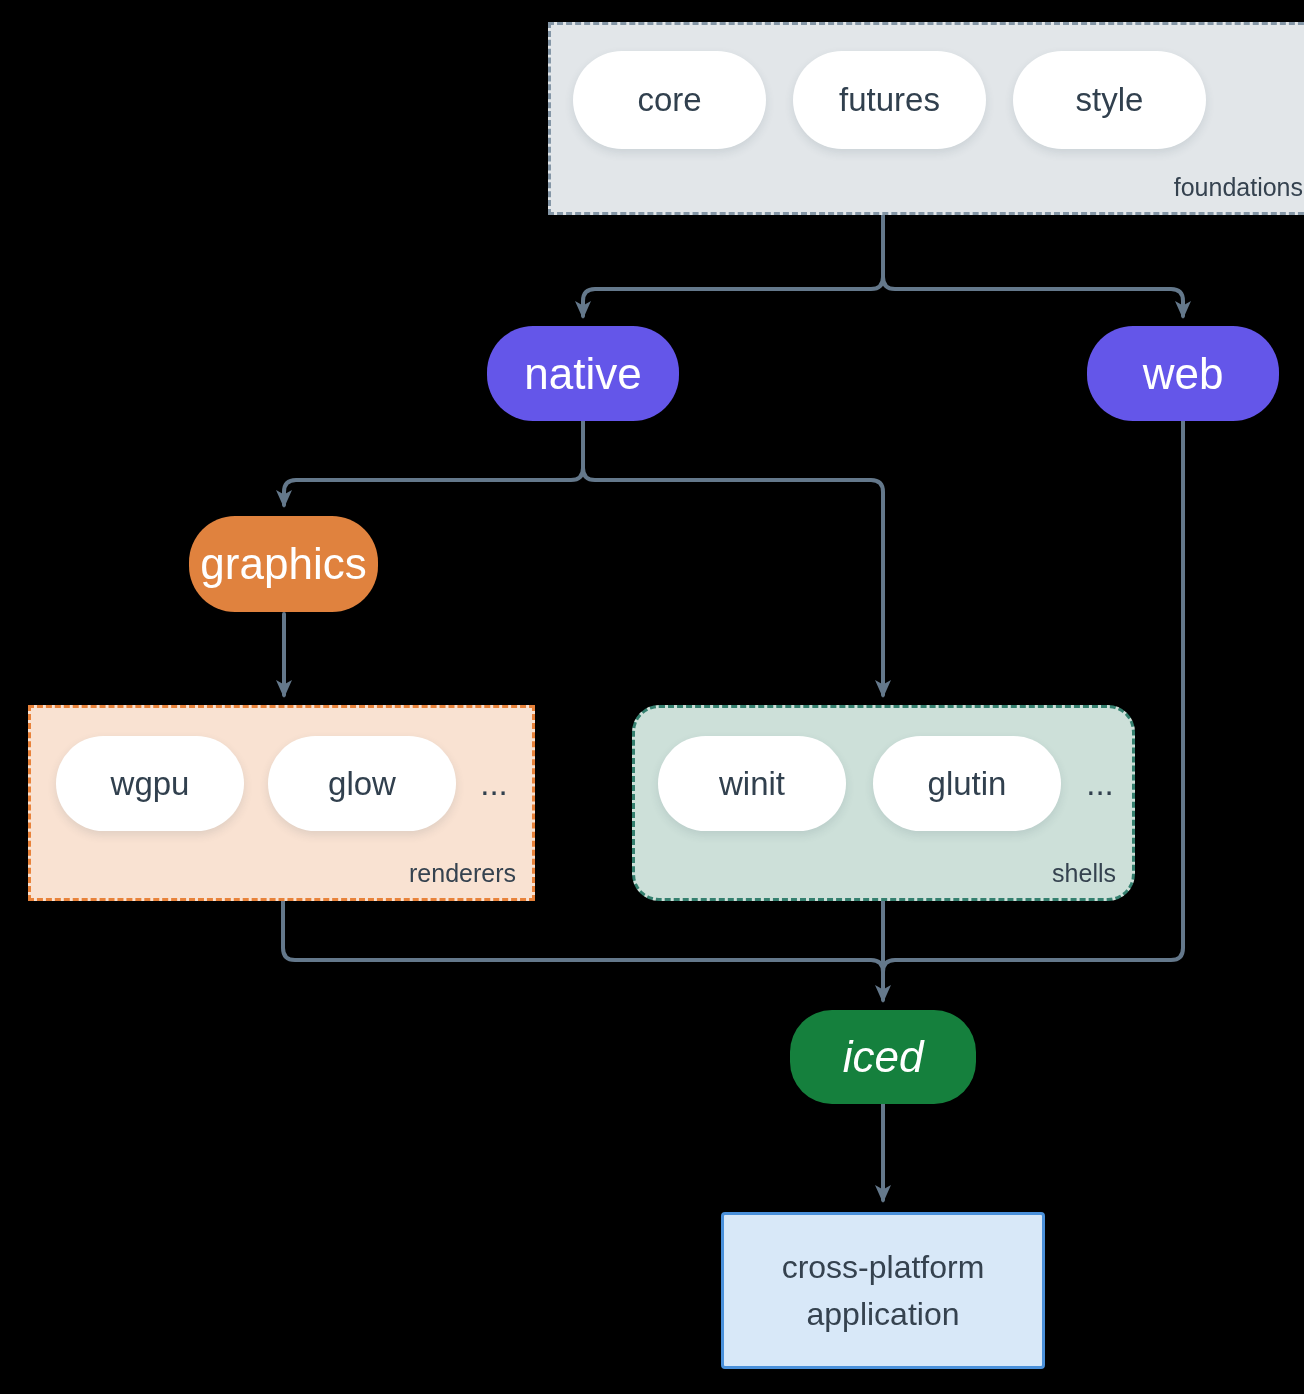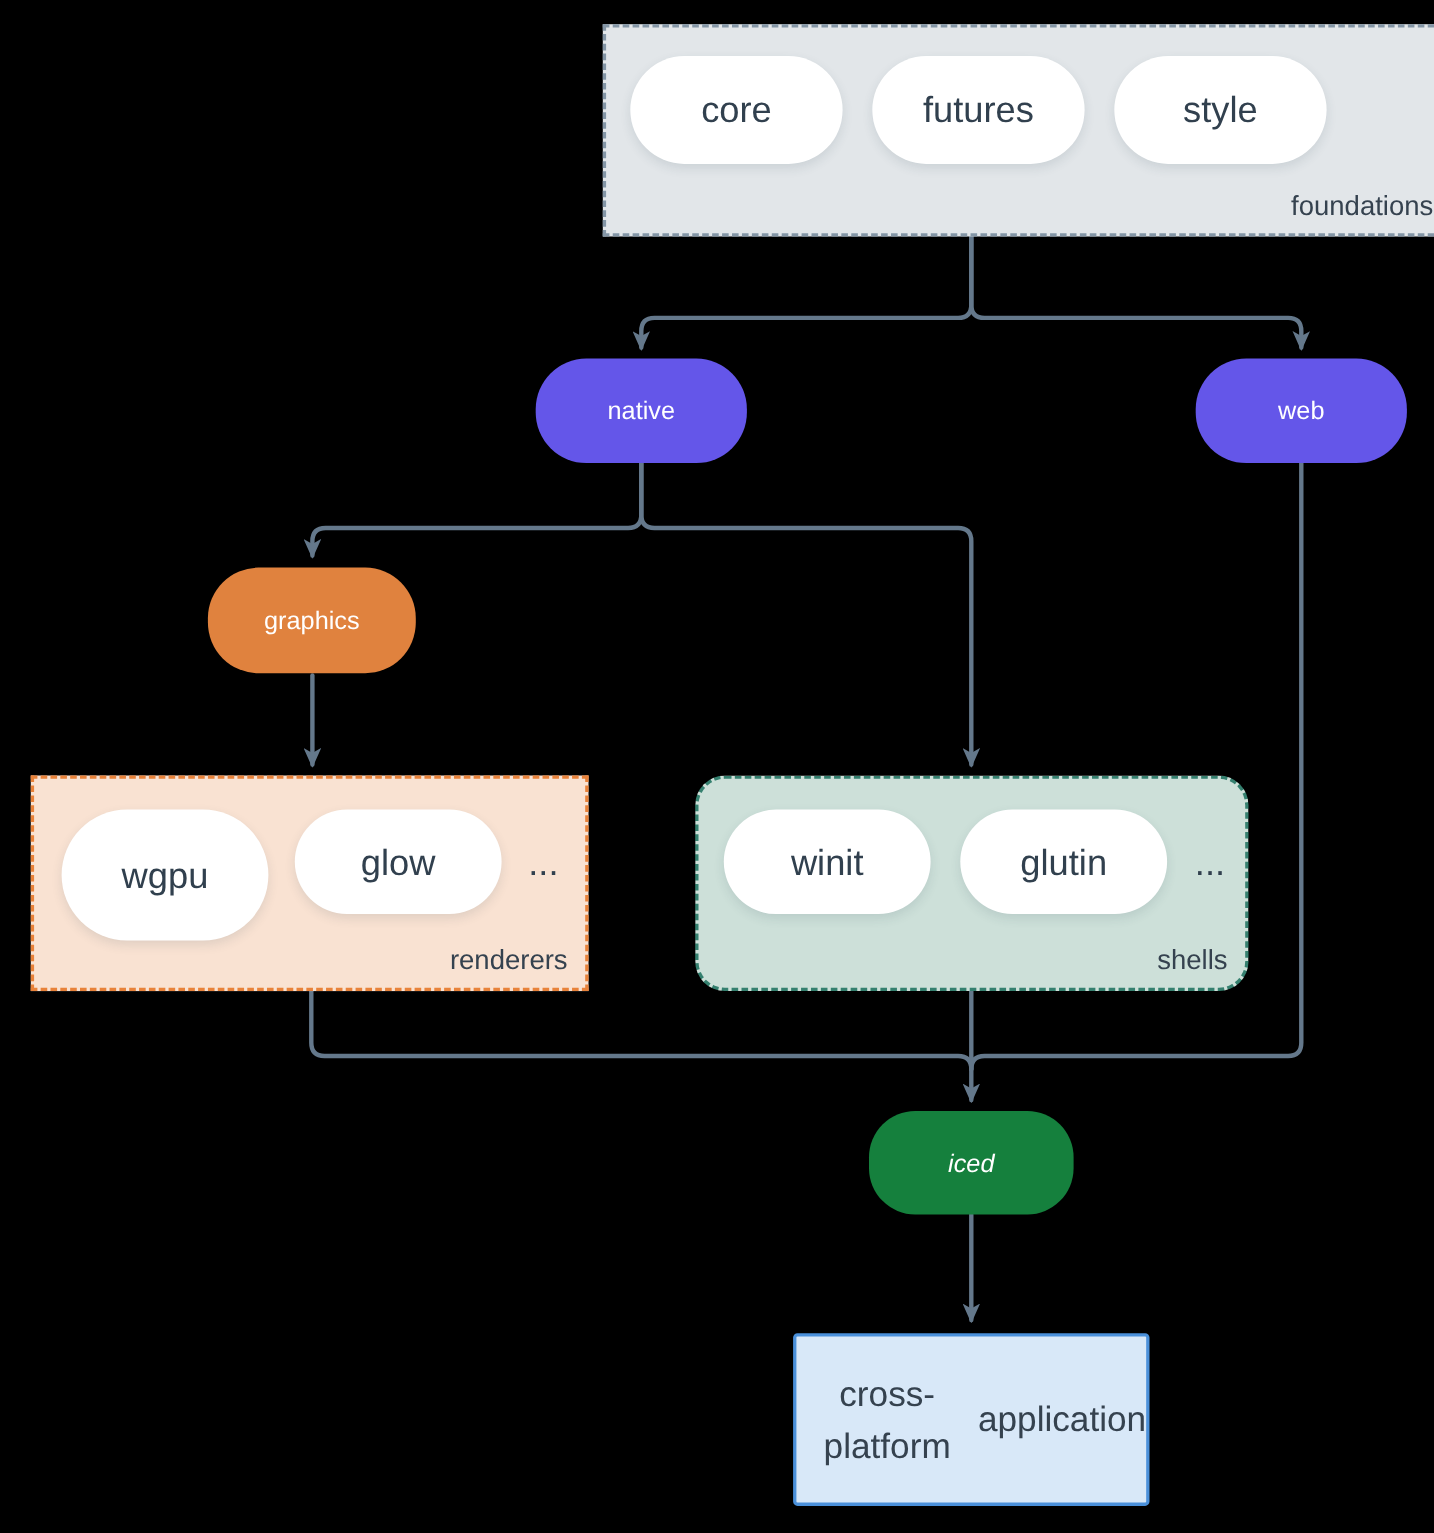--- a/index.html
+++ b/index.html
@@ -17,30 +17,30 @@
   }
   .pill-white{
     position:absolute;background:#fff;border-radius:999px;
     display:flex;align-items:center;justify-content:center;
     font-size:33px;color:#31404e;
     box-shadow:0 4px 10px rgba(44,62,80,0.12);
   }
   .node{
     position:absolute;border-radius:46px;
     display:flex;align-items:center;justify-content:center;
-    font-size:23px;color:#ffffff;
+    font-size:44px;color:#ffffff;
   }
   .ellipsis{
     position:absolute;font-size:33px;color:#31404e;
     display:flex;align-items:center;justify-content:center;
   }
   #app-box{
     position:absolute;left:721px;top:1212px;width:324px;height:157px;
     border:3px solid #4a90da;border-radius:4px;box-sizing:border-box;
-    display:flex;flex-direction:row;align-items:center;justify-content:center;
+    display:flex;flex-direction:column;align-items:center;justify-content:center;
     font-size:32px;line-height:47px;color:#35424f;text-align:center;
   }
 </style>
 </head>
 <body>
 
 <div id="stage">
 
   <svg id="edges" viewBox="0 0 1304 1394">
     <defs>
@@ -65,21 +65,21 @@
     <div class="pill-white" style="left:462px;top:26px;width:193px;height:98px;">style</div>
     <div class="group-label">foundations</div>
   </div>
 
   <div class="node" style="left: 487px; top: 326px; width: 192px; height: 95px; background-color: rgb(100, 86, 233);">native</div>
   <div class="node" style="left: 189px; top: 516px; width: 189px; height: 96px; background-color: rgb(224, 130, 62);">graphics</div>
 
   <div class="node" style="left: 1087px; top: 326px; width: 192px; height: 95px; background-color: rgb(100, 86, 233);">web</div>
 
   <div class="group" style="left: 28px; top: 705px; width: 507px; height: 196px; border-color: rgb(232, 130, 58); background-color: rgb(249, 226, 210);">
-    <div class="pill-white" style="left:25px;top:28px;width:188px;height:119px;">wgpu</div>
+    <div class="pill-white" style="left:25px;top:28px;width:188px;height:95px;">wgpu</div>
     <div class="pill-white" style="left:237px;top:28px;width:188px;height:95px;">glow</div>
     <div class="ellipsis" style="left:438px;top:28px;width:50px;height:95px;">...</div>
     <div class="group-label">renderers</div>
   </div>
 
   <div class="group" style="left: 632px; top: 705px; width: 503px; height: 196px; border-color: rgb(53, 128, 111); background-color: rgb(205, 224, 217); border-radius: 27px;">
     <div class="pill-white" style="left:23px;top:28px;width:188px;height:95px;">winit</div>
     <div class="pill-white" style="left:238px;top:28px;width:188px;height:95px;">glutin</div>
     <div class="ellipsis" style="left:440px;top:28px;width:50px;height:95px;">...</div>
     <div class="group-label">shells</div>

